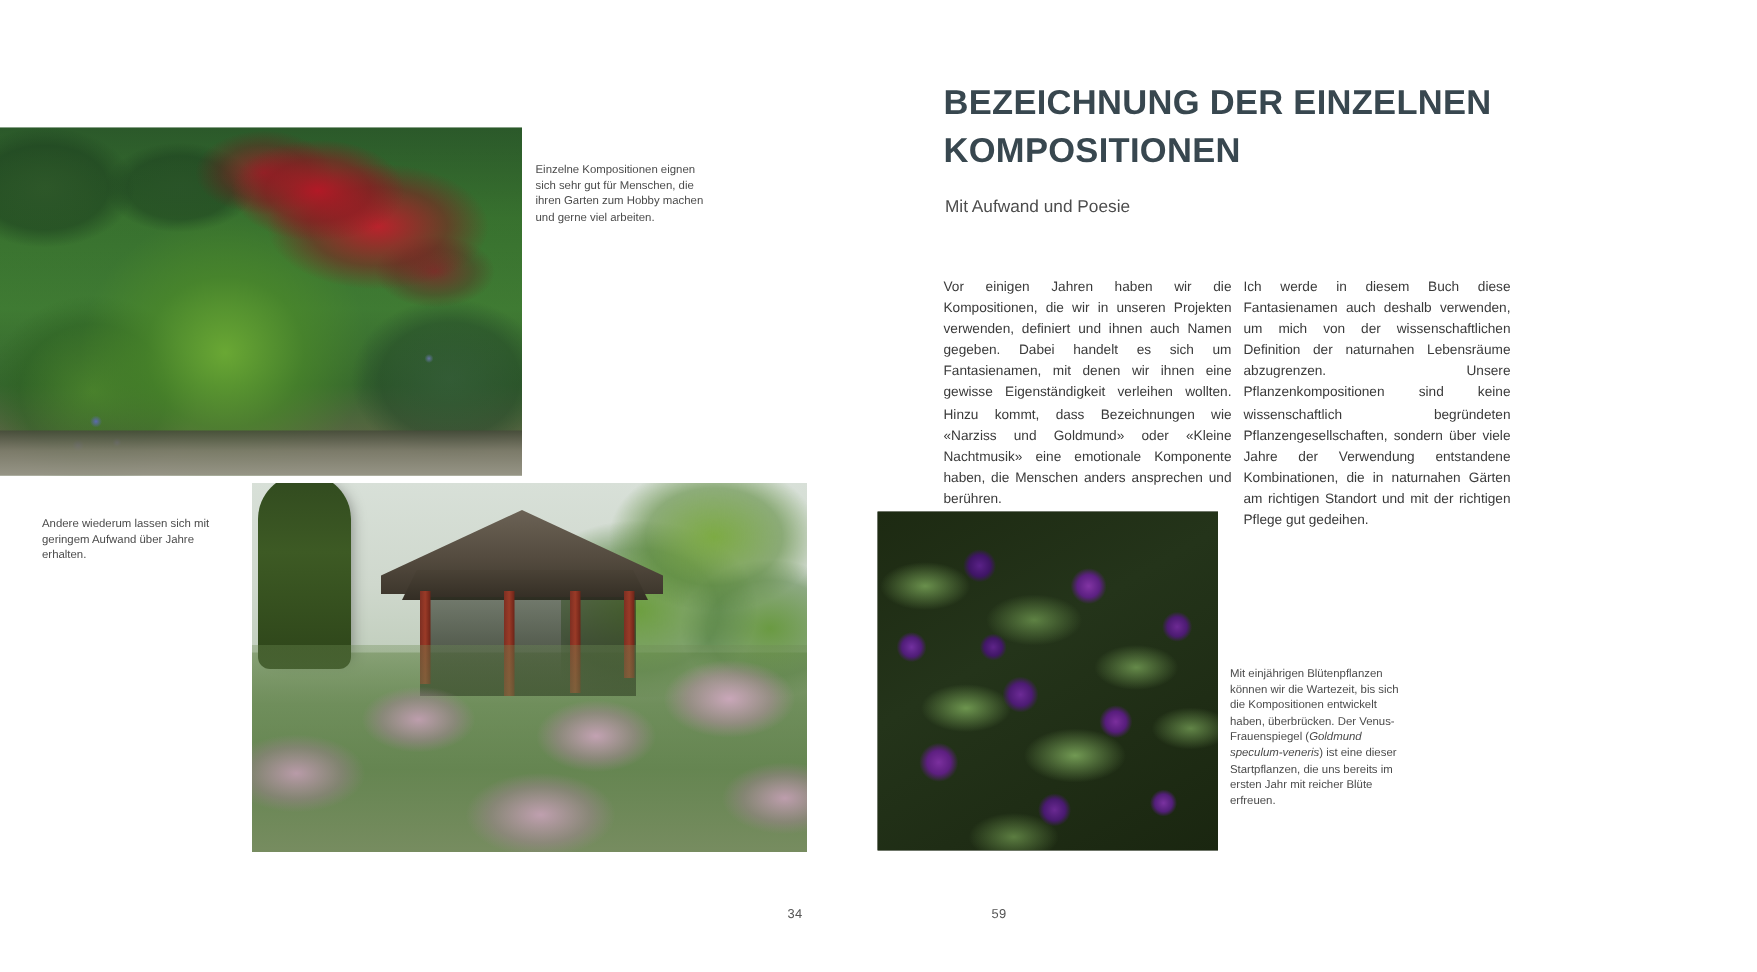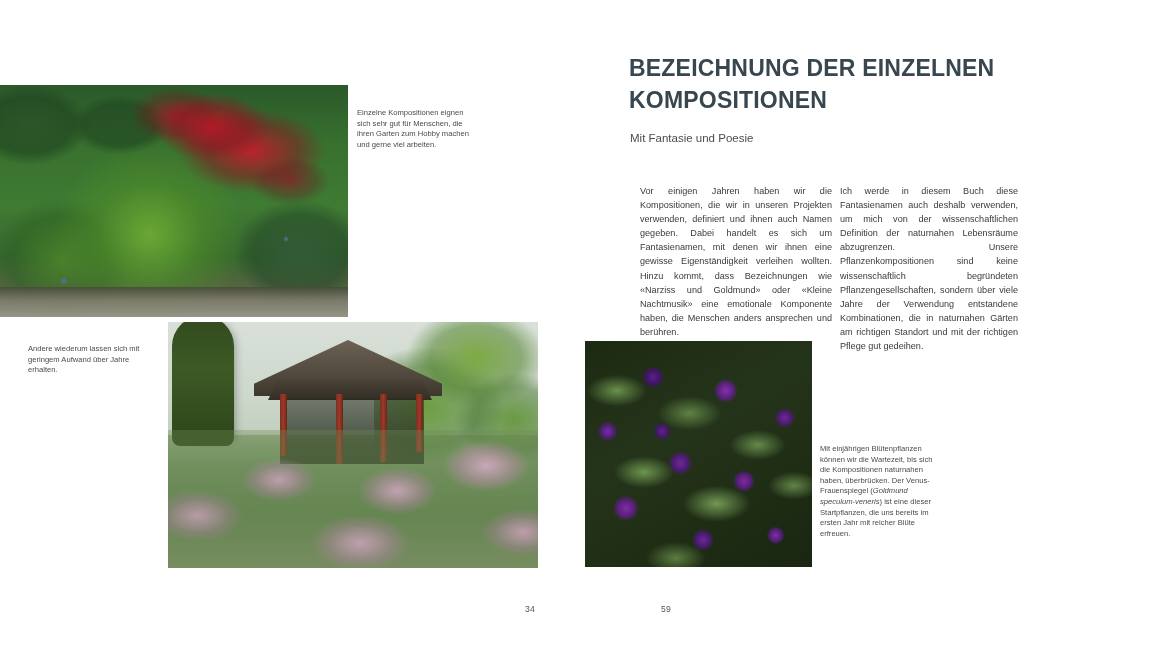--- a/index.html
+++ b/index.html
@@ -151,21 +151,20 @@
   }
 
   .bodycol {
     position: absolute;
     top: 184px;
     color: #3a3a3a;
     font-size: 9.1px;
     line-height: 14.1px;
     text-align: justify;
     text-justify: inter-word;
-    margin-left: 11px;
   }
   #body-col-1 { left: 629px; width: 192px; }
   #body-col-2 { left: 829px; width: 178px; }
 
   .caption {
     position: absolute;
     color: #4a4a4a;
     font-size: 7.6px;
     line-height: 10.6px;
   }
@@ -209,29 +208,29 @@
     <div class="post p2"></div>
     <div class="post p3"></div>
     <div class="post p4"></div>
     <div class="flowers"></div>
   </div>
 
   <div class="folio" id="folio-left">34</div>
 
   <div class="heading">BEZEICHNUNG DER EINZELNEN KOMPOSITIONEN</div>
 
-  <div class="subheading">Mit Fantasie und Poesie</div>
+  <div class="subheading">Mit Aufwand und Poesie</div>
 
   <div class="bodycol" id="body-col-1">Vor einigen Jahren haben wir die Kompositionen, die wir in unseren Projekten verwenden, definiert und ihnen auch Namen gegeben. Dabei handelt es sich um Fantasienamen, mit denen wir ihnen eine gewisse Eigenständigkeit verleihen wollten. Hinzu kommt, dass Bezeichnungen wie «Narziss und Goldmund» oder «Kleine Nachtmusik» eine emotionale Komponente haben, die Menschen anders ansprechen und berühren.</div>
 
   <div class="bodycol" id="body-col-2">Ich werde in diesem Buch diese Fantasienamen auch deshalb verwenden, um mich von der wissenschaftlichen Definition der naturnahen Lebensräume abzugrenzen. Unsere Pflanzenkompositionen sind keine wissenschaftlich begründeten Pflanzengesellschaften, sondern über viele Jahre der Verwendung entstandene Kombinationen, die in naturnahen Gärten am richtigen Standort und mit der richtigen Pflege gut gedeihen.</div>
 
   <div class="photo" id="photo-venus">
     <div class="mass"></div>
   </div>
 
   <div class="caption" id="caption-venus">
-    <span>Mit einjährigen Blütenpflanzen können wir die Wartezeit, bis sich die Kompositionen naturnahen haben, überbrücken. Der Venus-Frauenspiegel (</span><em>Goldmund speculum-veneris</em><span>) ist eine dieser Startpflanzen, die uns bereits im ersten Jahr mit reicher Blüte erfreuen.</span>
+    <span>Mit einjährigen Blütenpflanzen können wir die Wartezeit, bis sich die Kompositionen entwickelt haben, überbrücken. Der Venus-Frauenspiegel (</span><em>Goldmund speculum-veneris</em><span>) ist eine dieser Startpflanzen, die uns bereits im ersten Jahr mit reicher Blüte erfreuen.</span>
   </div>
 
   <div class="folio" id="folio-right">59</div>
 
 </div>
 
 </body></html>

